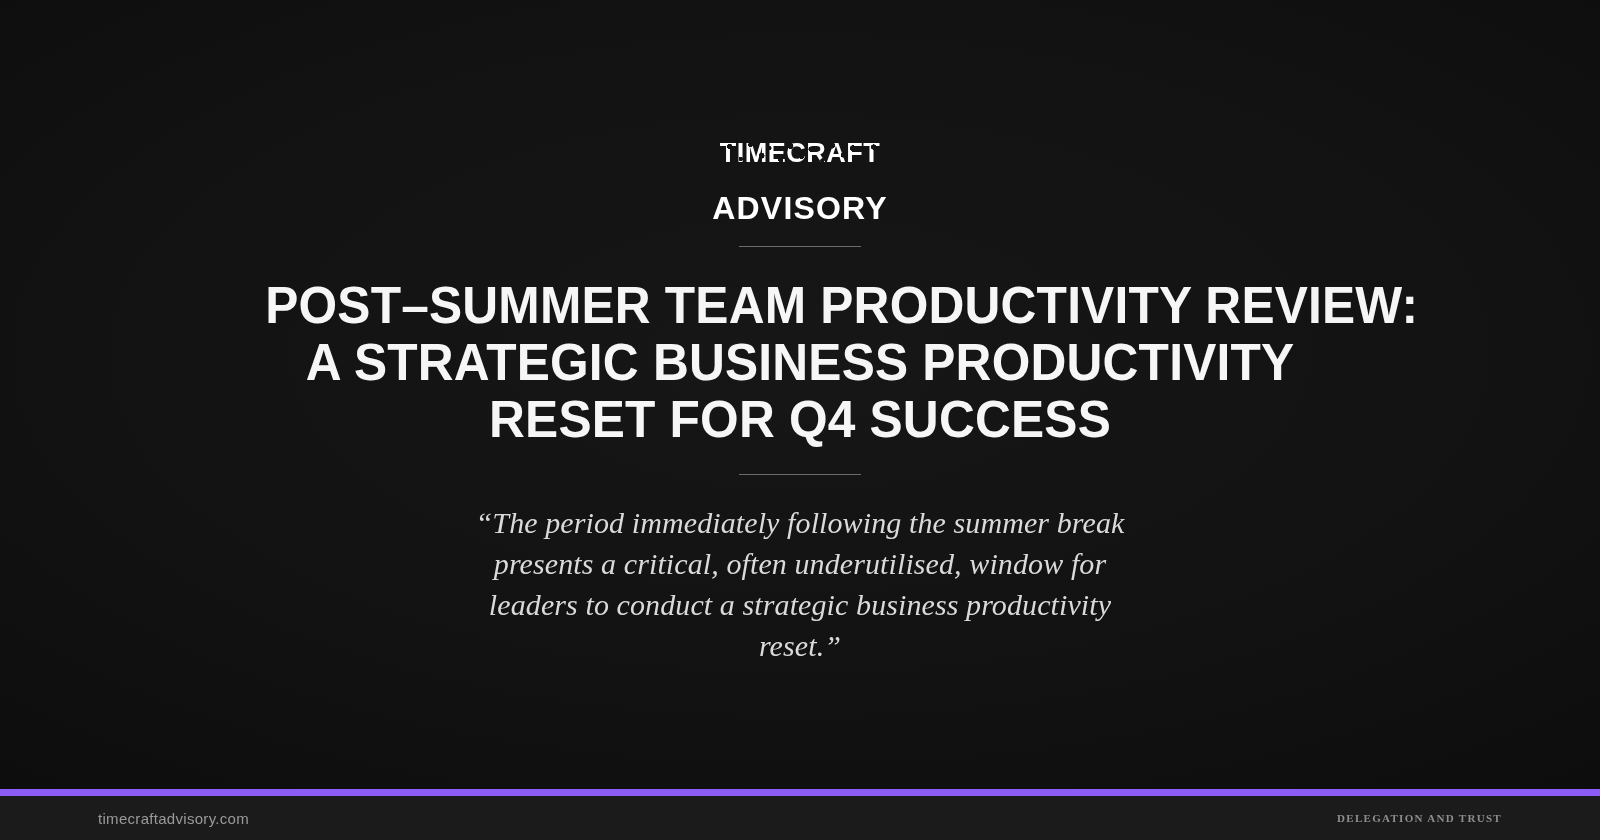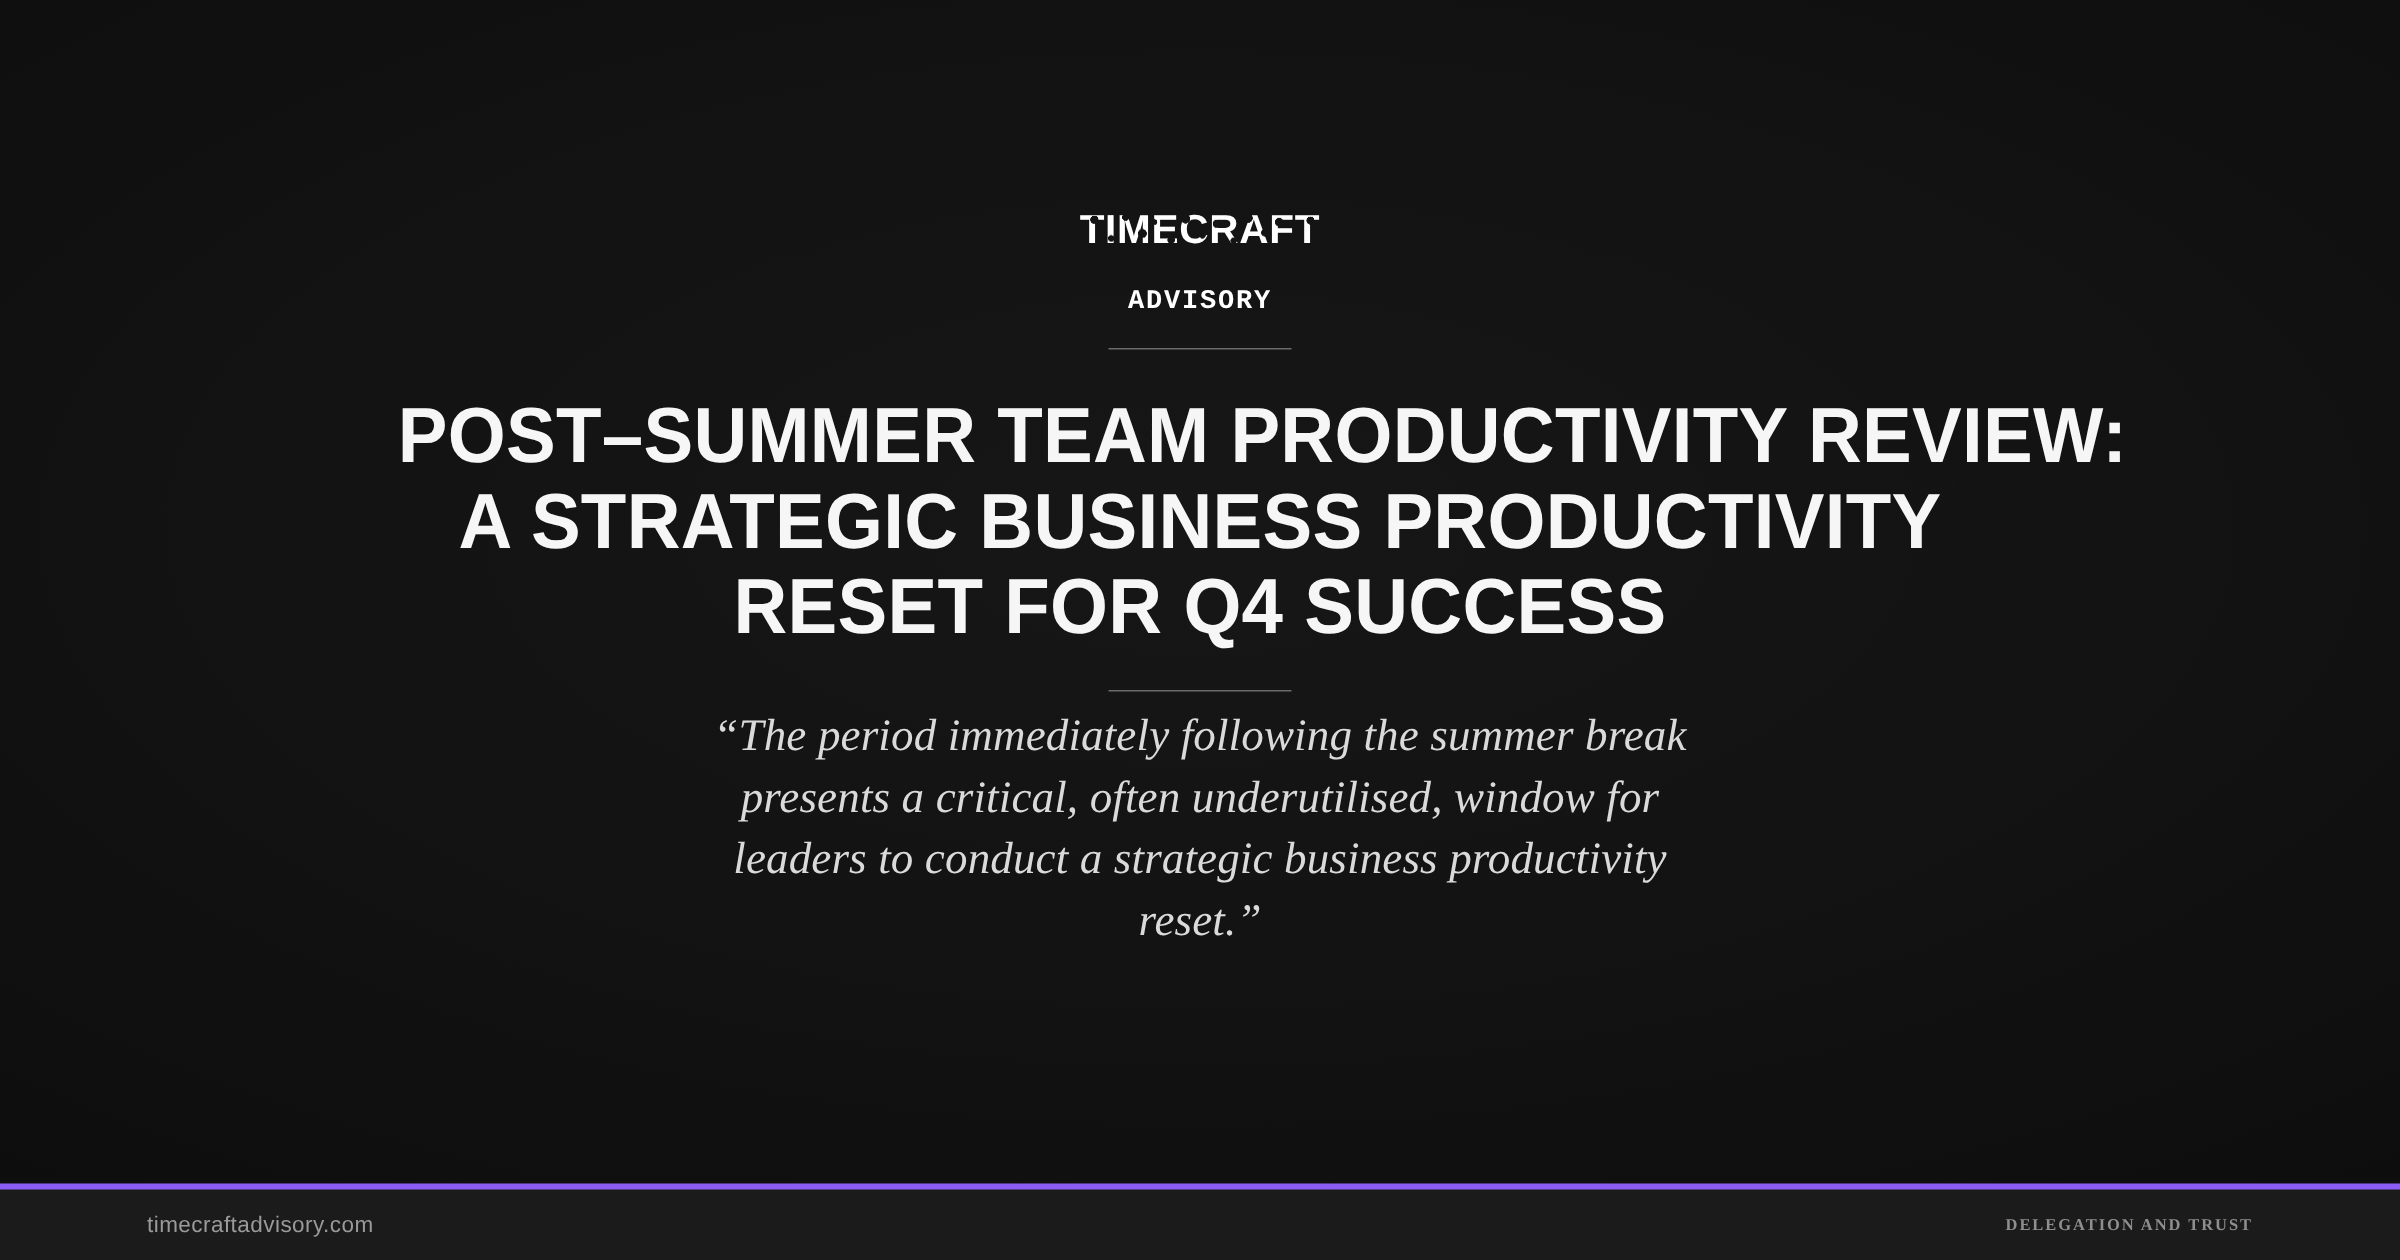--- a/index.html
+++ b/index.html
@@ -103,23 +103,23 @@
        radial-gradient(circle at 70% 20%, transparent 0 3.0px, #000 3.3px),
        radial-gradient(circle at 77% 56%, transparent 0 2.3px, #000 2.6px),
        radial-gradient(circle at 83% 30%, transparent 0 2.7px, #000 3.0px),
        radial-gradient(circle at 90% 68%, transparent 0 2.2px, #000 2.5px),
        radial-gradient(circle at 96% 26%, transparent 0 2.5px, #000 2.8px),
        linear-gradient(#000,#000);
     mask-composite:intersect;
   }
 
   .logo-bottom {
-    font-family:Liberation Mono, monospace;
-    font-weight:bold;
-    font-size:18px;
+    font-family:Liberation Sans, sans-serif;
+    font-weight:bold;
+    font-size:32px;
     letter-spacing:1.2px;
     color:#ffffff;
     margin-top:5px;
   }
 
   
   .rule {
     width:122px;
     height:1px;
     background:#6b6b6b;
@@ -140,40 +140,40 @@
     line-height:57px;
     letter-spacing:0.2px;
     text-transform:uppercase;
     transform:scaleX(0.955);
     transform-origin:center top;
   }
   .title-line { display:block; white-space:nowrap; }
 
   
   .quote {
-    margin-top:9px;
+    margin-top:27px;
     width:700px;
     text-align:center;
     color:#dadada;
     font-family:"Liberation Serif", serif;
     font-style:italic;
     font-size:30px;
     line-height:41px;
     letter-spacing:0.1px;
   }
 
   
   .footer {
     position:absolute;
     left:0;
     top:789px;
     width:1600px;
     height:51px;
     background:#1b1b1b;
-    border-top:4px solid #8b5cf6;
+    border-top:7px solid #8b5cf6;
     display:flex;
     align-items:center;
     justify-content:space-between;
     padding:0 98px 0 98px;
     z-index:3;
   }
 
   .footer-left {
     font-family:"Liberation Sans", sans-serif;
     font-size:15px;

